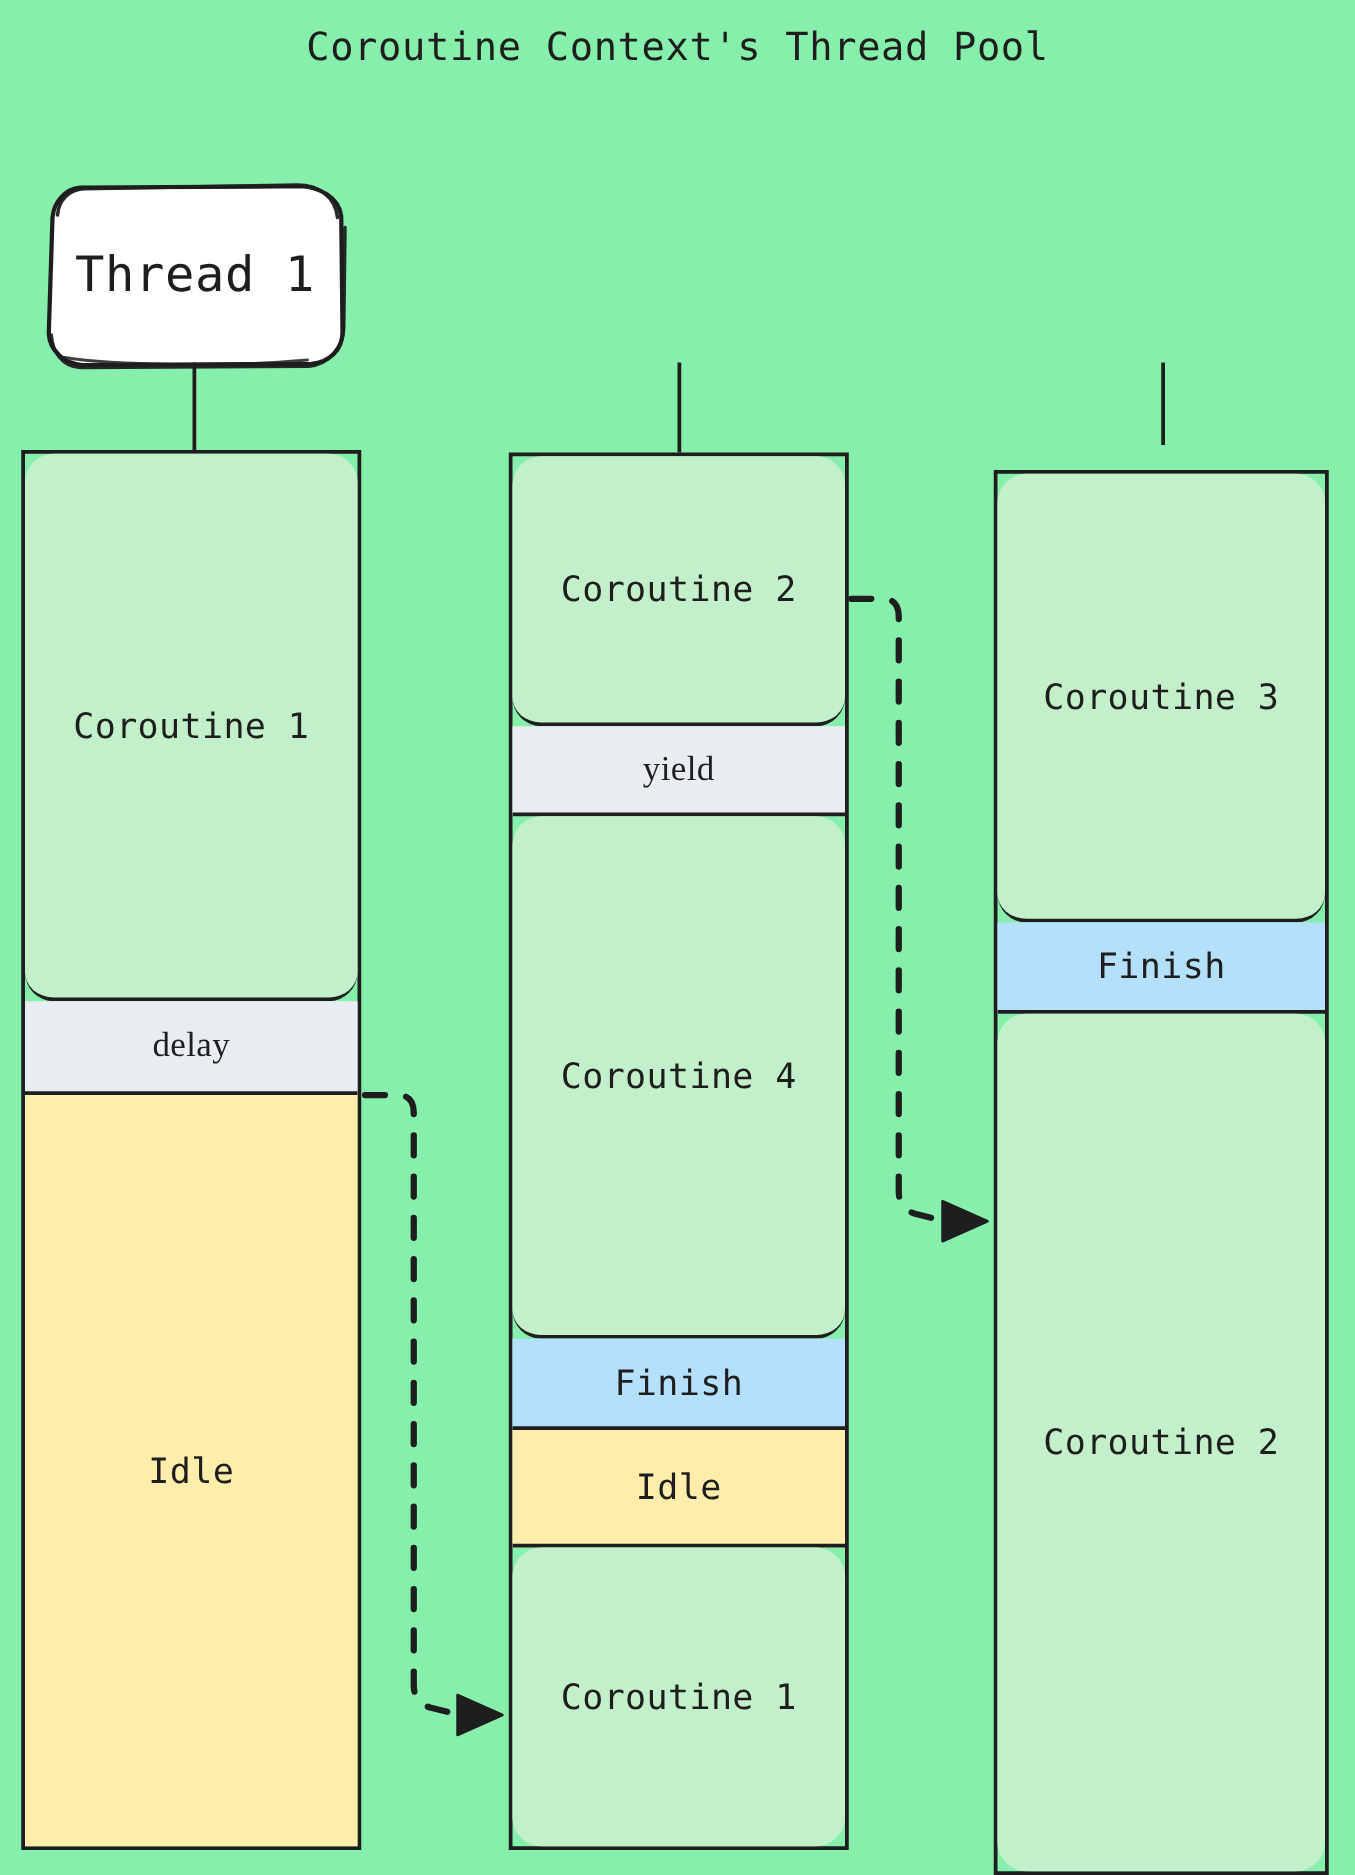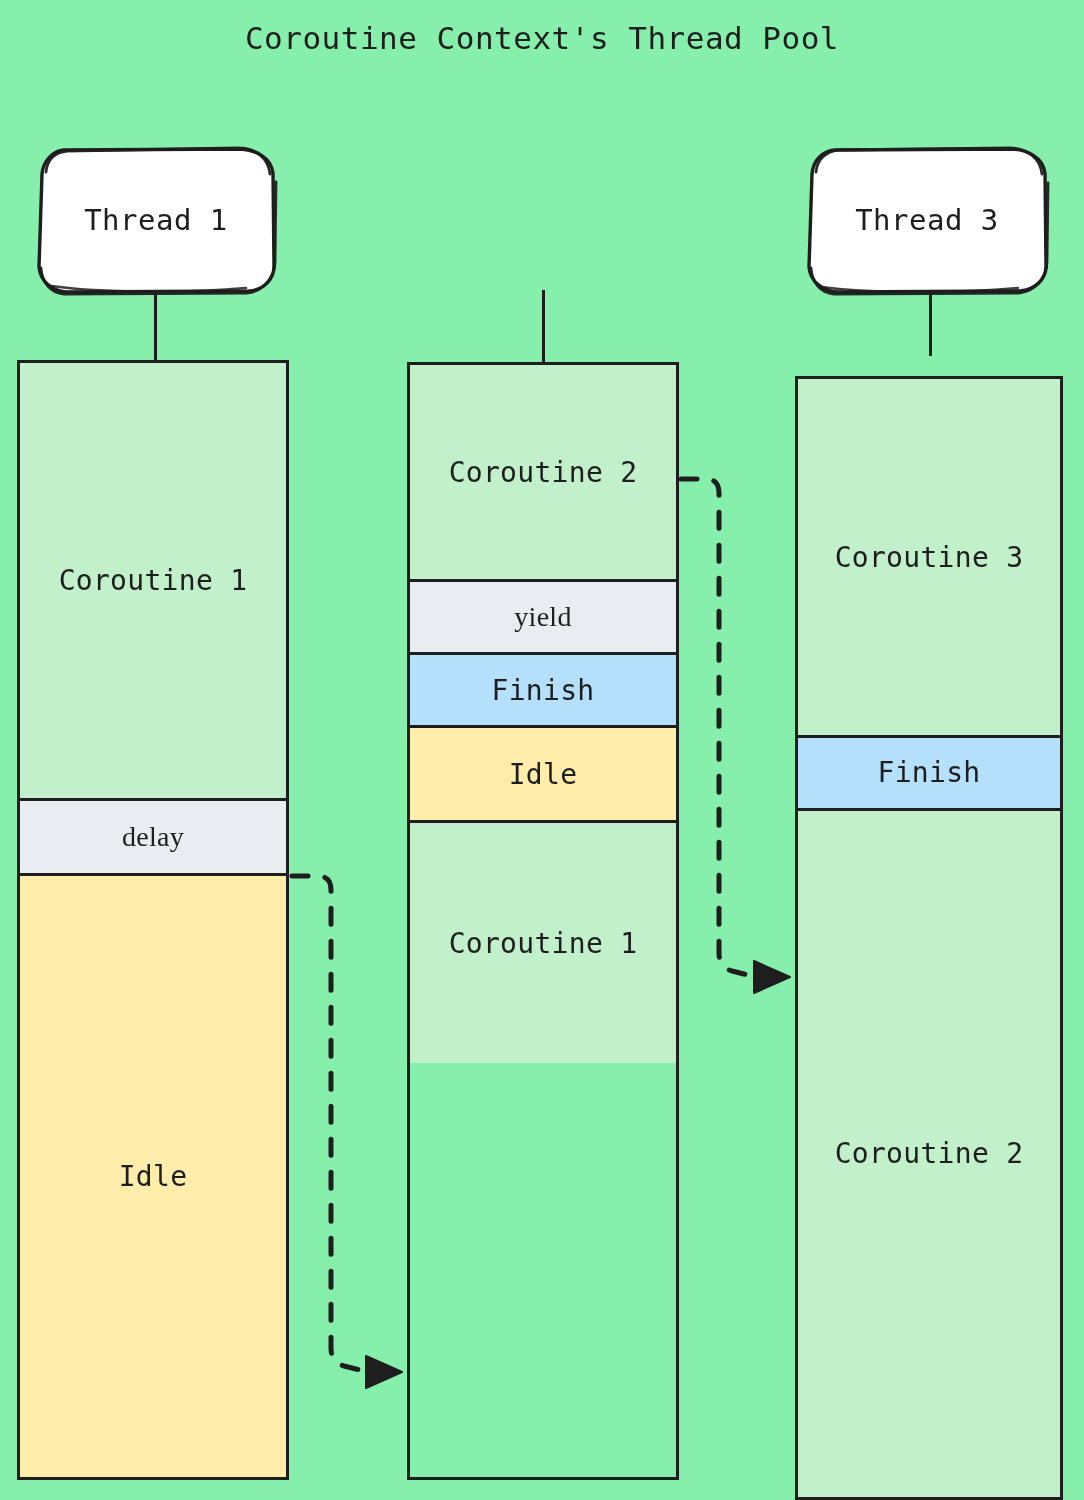--- a/index.html
+++ b/index.html
@@ -38,21 +38,21 @@
   .thread-box .sketch {
     position: absolute;
     left: -6px;
     top: -6px;
     width: calc(100% + 12px);
     height: calc(100% + 12px);
     pointer-events: none;
   }
   .thread-box .thread-label {
     position: relative;
-    font-size: 29px;
+    font-size: 39px;
     color: #1e1e1e;
     white-space: pre;
     letter-spacing: 0.5px;
   }
 
   .connector {
     position: absolute;
     width: 3px;
     background: #1e1e1e;
   }
@@ -71,21 +71,21 @@
     align-items: center;
     justify-content: center;
     font-size: 28px;
     color: #1e1e1e;
     white-space: pre;
     letter-spacing: 0.3px;
     border-bottom: 3px solid #1e1e1e;
     overflow: hidden;
   }
   .segment:last-child { border-bottom: none; }
-  .seg-running { background: #c2f0ca; }
+  .seg-running { background: #c2f0ca; border-radius: 23px; }
   .seg-suspend { background: #e9edf1; font-family: Liberation Serif, serif; }
   .seg-idle    { background: #ffeeab; }
   .seg-finish  { background: #b5e0fc; }
 
   .arrow-layer {
     position: absolute;
     left: 0; top: 0;
     width: 1084px;
     height: 1500px;
     pointer-events: none;
@@ -112,33 +112,26 @@
     <div class="segment seg-running" style="height:440px;">Coroutine 1</div>
     <div class="segment seg-suspend" style="height:76px;">delay</div>
     <div class="segment seg-idle" style="height:604px;">Idle</div>
   </div>
 
   <div class="connector" style="left:542px; top:290px; height:72px;"></div>
 
   <div class="timeline" style="left:407px; top:362px; width:272px; height:1118px;">
     <div class="segment seg-running" style="height:217px;">Coroutine 2</div>
     <div class="segment seg-suspend" style="height:73px;">yield</div>
+    <div class="segment seg-running" style="height:420px;">Coroutine 4</div>
     <div class="segment seg-finish" style="height:73px;">Finish</div>
     <div class="segment seg-idle" style="height:95px;">Idle</div>
     <div class="segment seg-running" style="height:240px;">Coroutine 1</div>
   </div>
 
-  <div class="thread-box" style="left:806px; top:148px; width:242px; height:144px;">
-    <svg class="sketch" viewBox="0 0 254 156">
-      <path d="M12,32 C13,19 22,9 35,8 L212,7 C227,8 243,15 245,31 L246,124 C246,138 234,148 220,149 L37,150 C22,149 10,139 9,125 Z" fill="#ffffff" stroke="#1e1e1e" stroke-width="3.4" stroke-linecap="round" stroke-linejoin="round"></path>
-      <path d="M16,30 C17,18 26,9 38,8 L209,6 C227,6 240,16 242,32 M248,41 L247,120 C247,136 234,150 219,151 L34,152 C20,151 12,140 11,126" fill="none" stroke="#1e1e1e" stroke-width="2.8" stroke-linecap="round" opacity="0.95"></path>
-      <path d="M22,145 C62,151 152,152 218,146" fill="none" stroke="#1e1e1e" stroke-width="2.4" stroke-linecap="round" opacity="0.85"></path>
-    </svg>
-    <span class="thread-label">Thread 3</span>
-  </div>
   <div class="connector" style="left:929px; top:290px; height:66px;"></div>
 
   <div class="timeline" style="left:795px; top:356px; width:268px; height:1124px;margin-top:20px;">
     <div class="segment seg-running" style="height:361px;">Coroutine 3</div>
     <div class="segment seg-finish" style="height:73px;">Finish</div>
     <div class="segment seg-running" style="height:690px;">Coroutine 2</div>
   </div>
 
   <svg class="arrow-layer" viewBox="0 0 1084 1500">
       Thread 2 Coroutine 1 --&gt;

